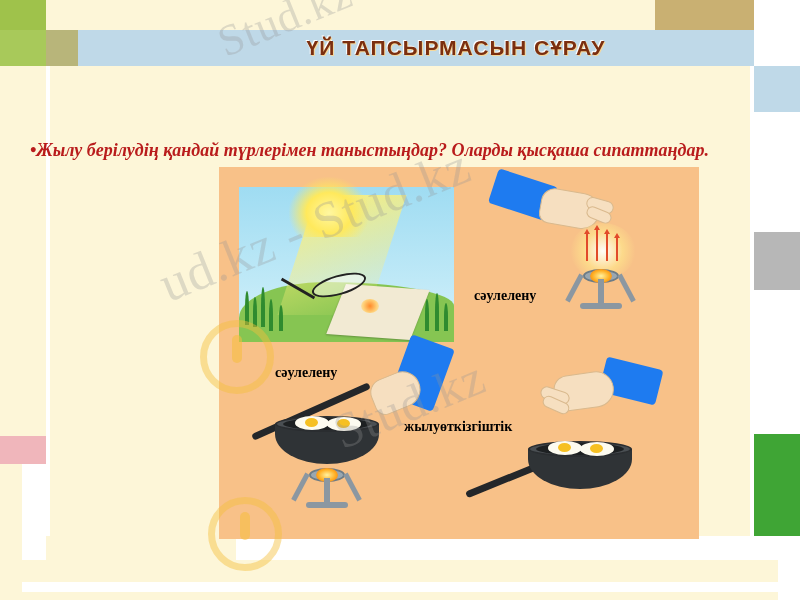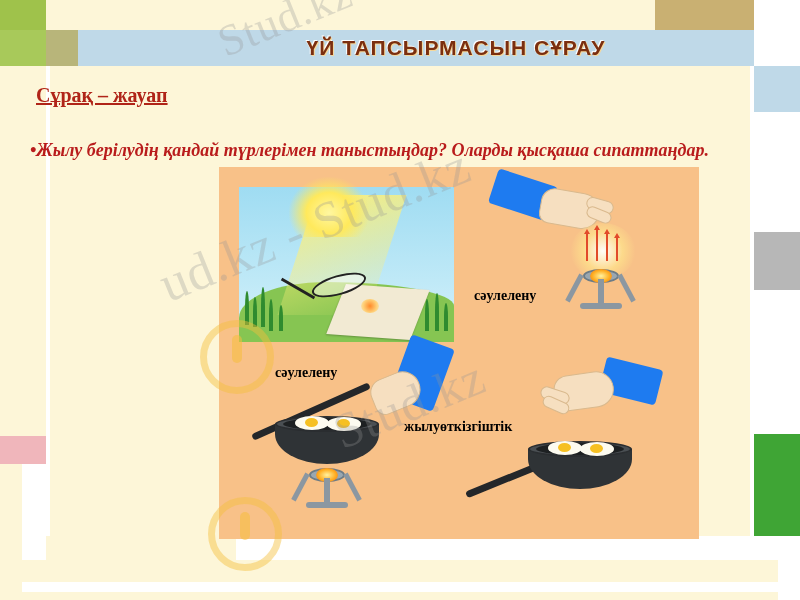--- a/index.html
+++ b/index.html
@@ -505,21 +505,20 @@
   <div class="deco-bottom-white"></div>
   <div class="deco-bottom-left-sq"></div>
   <div class="deco-bottom-yellowline"></div>
   <div class="deco-bottom-strip-bottom"></div>
   <div class="deco-bottom-thinyellow"></div>
 
   <div class="title-band-inner">
     <div class="slide-title">ҮЙ ТАПСЫРМАСЫН СҰРАУ</div>
   </div>
 
-  <div class="txt-heading">Сұрақ – жауап</div>
 
   <div class="txt-bullet">
     <span class="bullet-dot">•</span><span>Жылу берілудің қандай түрлерімен таныстыңдар? Оларды қысқаша сипаттаңдар.</span>
   </div>
 
   <div class="illustration">
 
     <div class="rad-scene">
       <div class="rad-sky-grad"></div>
       <div class="rad-ground"></div>

